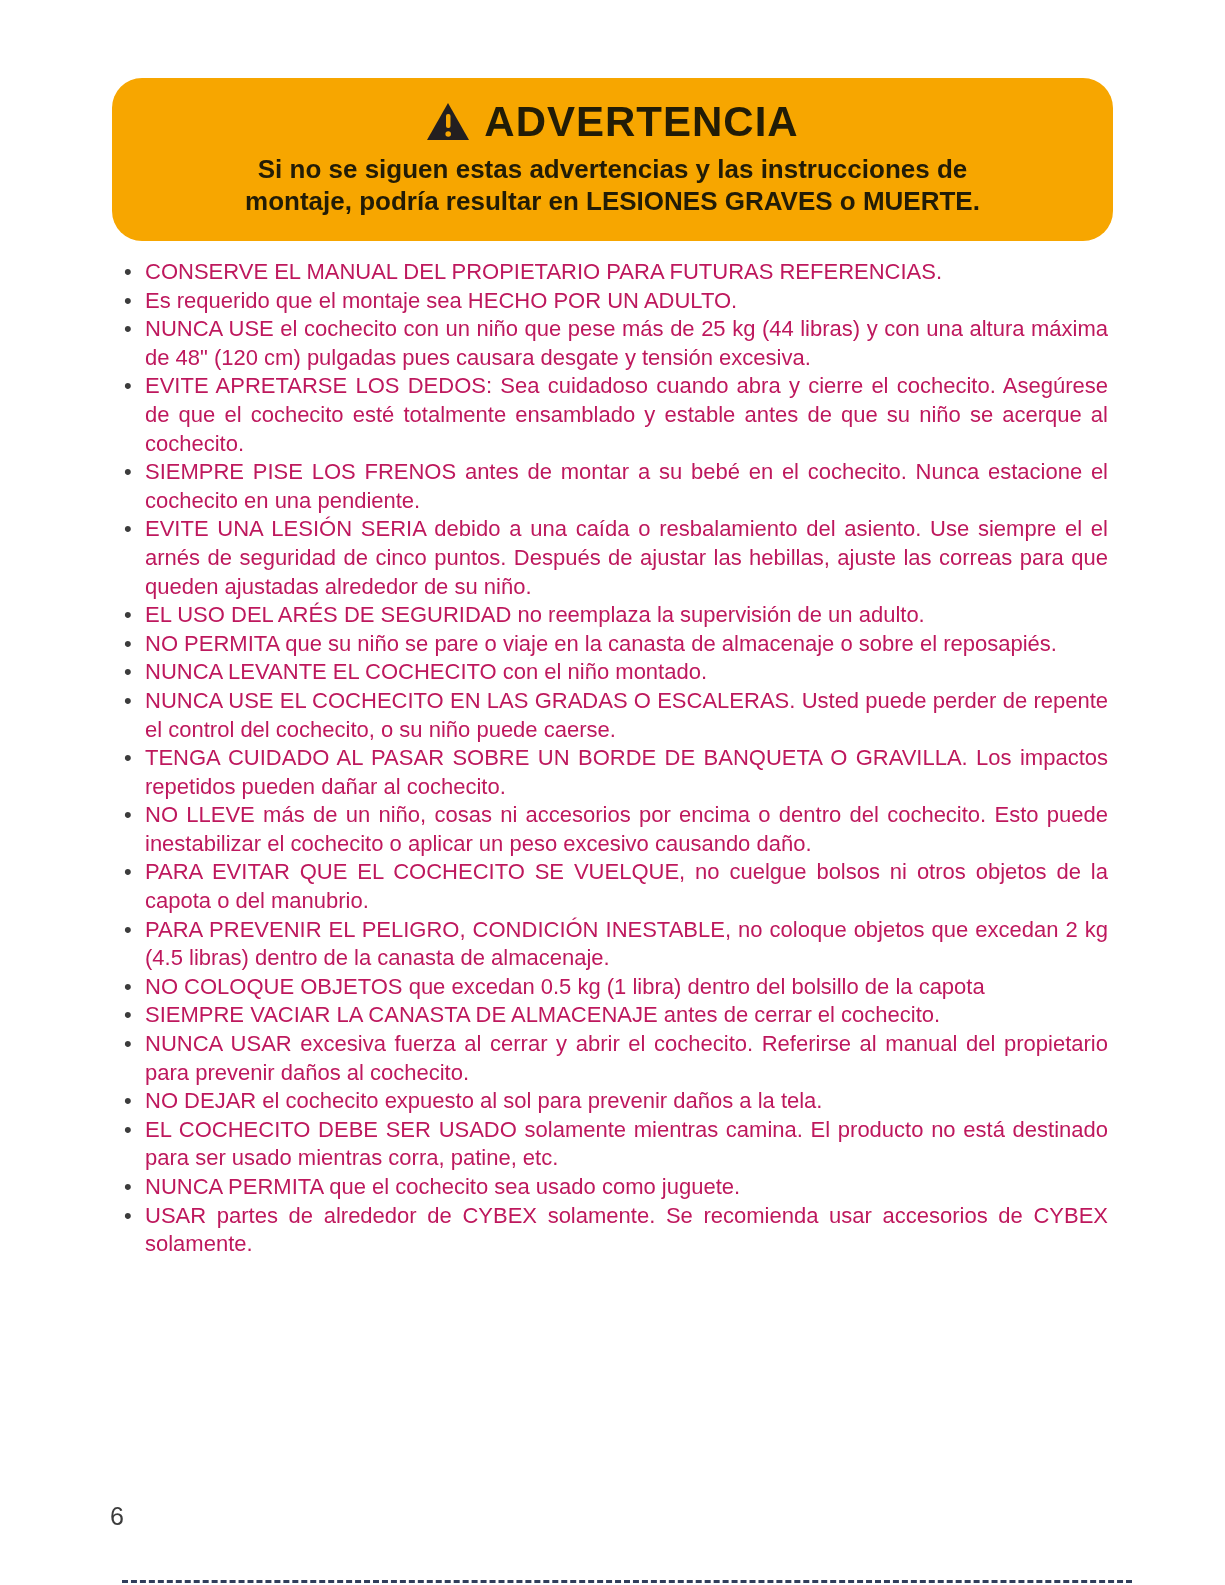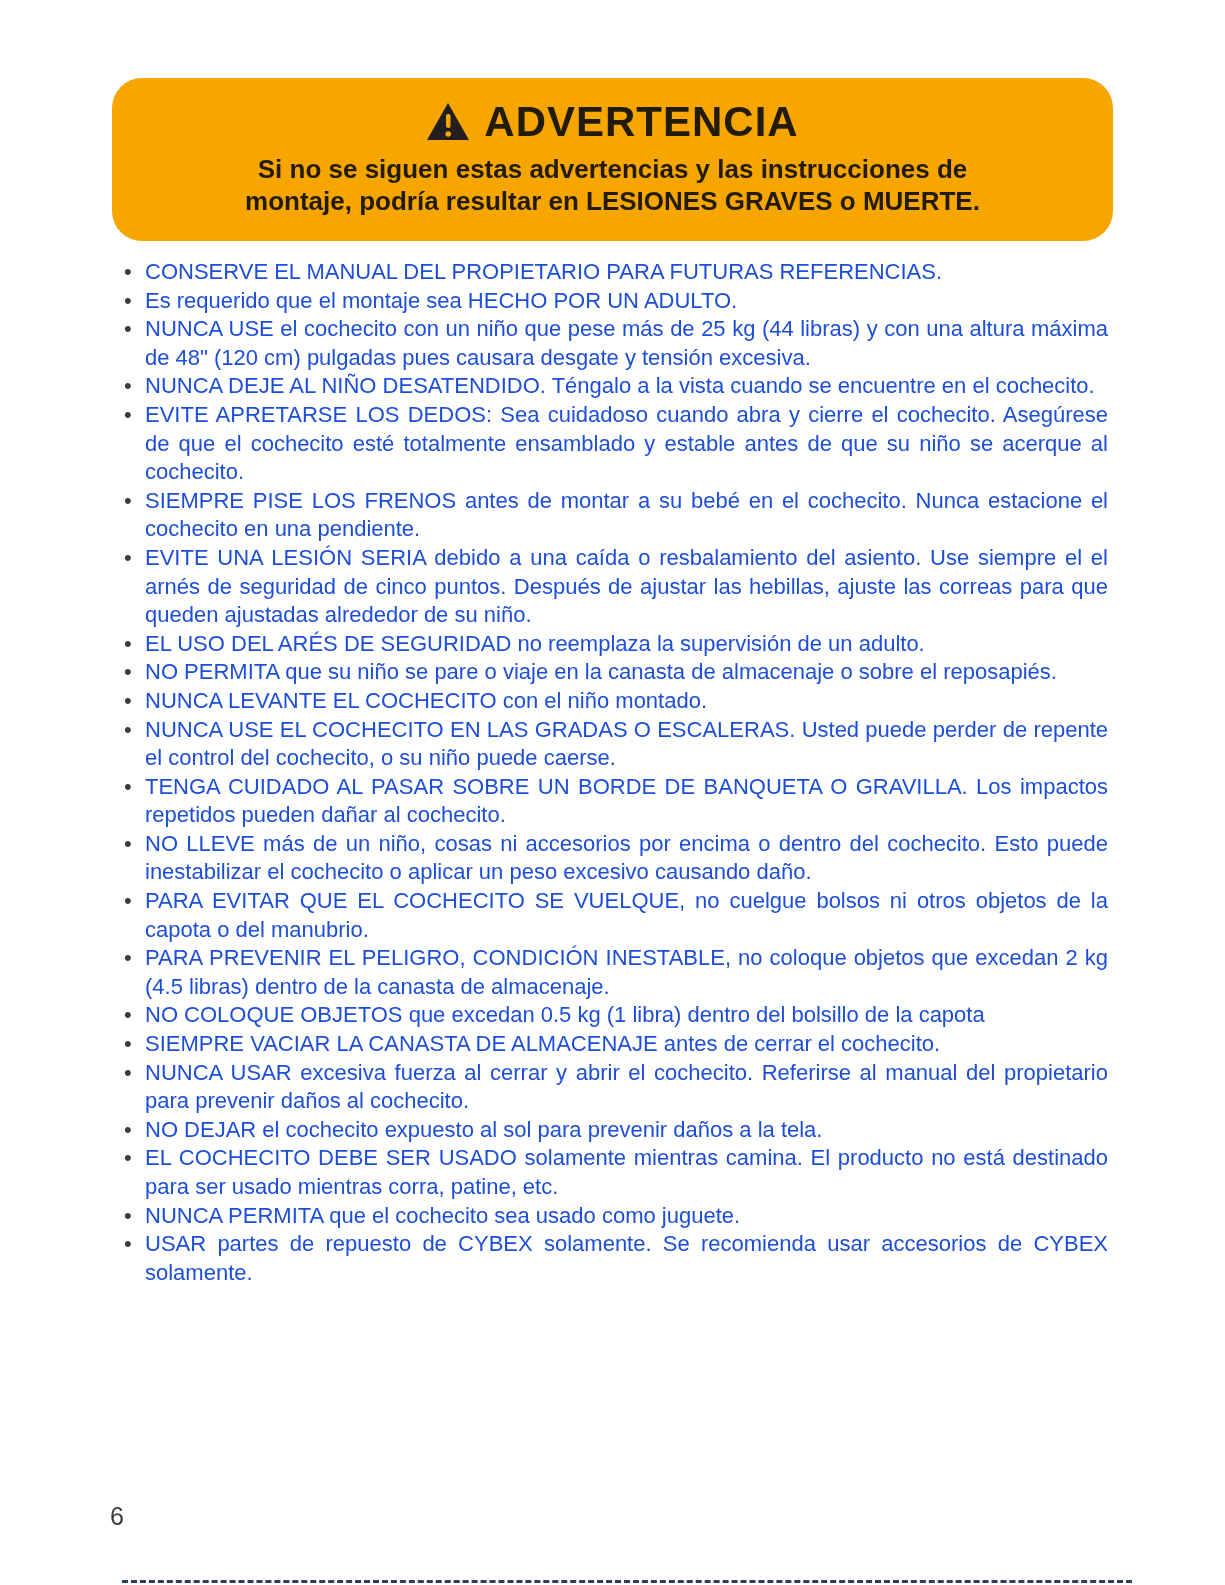--- a/index.html
+++ b/index.html
@@ -45,21 +45,21 @@
     line-height: 1.22;
   }
   .warning-list {
     position: absolute;
     left: 120px;
     top: 258px;
     width: 988px;
     list-style: none;
     font-size: 22px;
     line-height: 1.3;
-    color: #1d4ed8;
+    color: #be185d;
   }
   .warning-list li {
     position: relative;
     padding-left: 25px;
     text-align: justify;
   }
   .warning-list li::before {
     content: "\2022";
     position: absolute;
     left: 4px;
@@ -100,36 +100,35 @@
   <div class="warning-subtitle">
     <div>Si no se siguen estas advertencias y las instrucciones de</div>
     <div>montaje, podría resultar en LESIONES GRAVES o MUERTE.</div>
   </div>
 </div>
 
 <ul class="warning-list">
     <li>CONSERVE EL MANUAL DEL PROPIETARIO PARA FUTURAS REFERENCIAS.</li>
     <li>Es requerido que el montaje sea HECHO POR UN ADULTO.</li>
     <li>NUNCA USE el cochecito con un niño que pese más de 25 kg (44 libras) y con una altura máxima de 48" (120 cm) pulgadas pues causara desgate y tensión excesiva.</li>
-    <li>NUNCA DEJE AL NIÑO DESATENDIDO. Téngalo a la vista cuando se encuentre en el cochecito.</li>
     <li>EVITE APRETARSE LOS DEDOS: Sea cuidadoso cuando abra y cierre el cochecito. Asegúrese de que el cochecito esté totalmente ensamblado y estable antes de que su niño se acerque al cochecito.</li>
     <li>SIEMPRE PISE LOS FRENOS antes de montar a su bebé en el cochecito. Nunca estacione el cochecito en una pendiente.</li>
     <li>EVITE UNA LESIÓN SERIA debido a una caída o resbalamiento del asiento. Use siempre el el arnés de seguridad de cinco puntos. Después de ajustar las hebillas, ajuste las correas para que queden ajustadas alrededor de su niño.</li>
     <li>EL USO DEL ARÉS DE SEGURIDAD no reemplaza la supervisión de un adulto.</li>
     <li>NO PERMITA que su niño se pare o viaje en la canasta de almacenaje o sobre el reposapiés.</li>
     <li>NUNCA LEVANTE EL COCHECITO con el niño montado.</li>
     <li>NUNCA USE EL COCHECITO EN LAS GRADAS O ESCALERAS. Usted puede perder de repente el control del cochecito, o su niño puede caerse.</li>
     <li>TENGA CUIDADO AL PASAR SOBRE UN BORDE DE BANQUETA O GRAVILLA. Los impactos repetidos pueden dañar al cochecito.</li>
     <li>NO LLEVE más de un niño, cosas ni accesorios por encima o dentro del cochecito. Esto puede inestabilizar el cochecito o aplicar un peso excesivo causando daño.</li>
     <li>PARA EVITAR QUE EL COCHECITO SE VUELQUE, no cuelgue bolsos ni otros objetos de la capota o del manubrio.</li>
     <li>PARA PREVENIR EL PELIGRO, CONDICIÓN INESTABLE, no coloque objetos que excedan 2 kg (4.5 libras) dentro de la canasta de almacenaje.</li>
     <li>NO COLOQUE OBJETOS que excedan 0.5 kg (1 libra) dentro del bolsillo de la capota</li>
     <li>SIEMPRE VACIAR LA CANASTA DE ALMACENAJE antes de cerrar el cochecito.</li>
     <li>NUNCA USAR excesiva fuerza al cerrar y abrir el cochecito. Referirse al manual del propietario para prevenir daños al cochecito.</li>
     <li>NO DEJAR el cochecito expuesto al sol para prevenir daños a la tela.</li>
     <li>EL COCHECITO DEBE SER USADO solamente mientras camina. El producto no está destinado para ser usado mientras corra, patine, etc.</li>
     <li>NUNCA PERMITA que el cochecito sea usado como juguete.</li>
-    <li>USAR partes de repuesto de CYBEX solamente. Se recomienda usar accesorios de CYBEX solamente.</li>
+    <li>USAR partes de alrededor de CYBEX solamente. Se recomienda usar accesorios de CYBEX solamente.</li>
   </ul>
 
 <div class="page-number">6</div>
 
 <div class="page-bottom-line"></div>
 
 </body></html>

